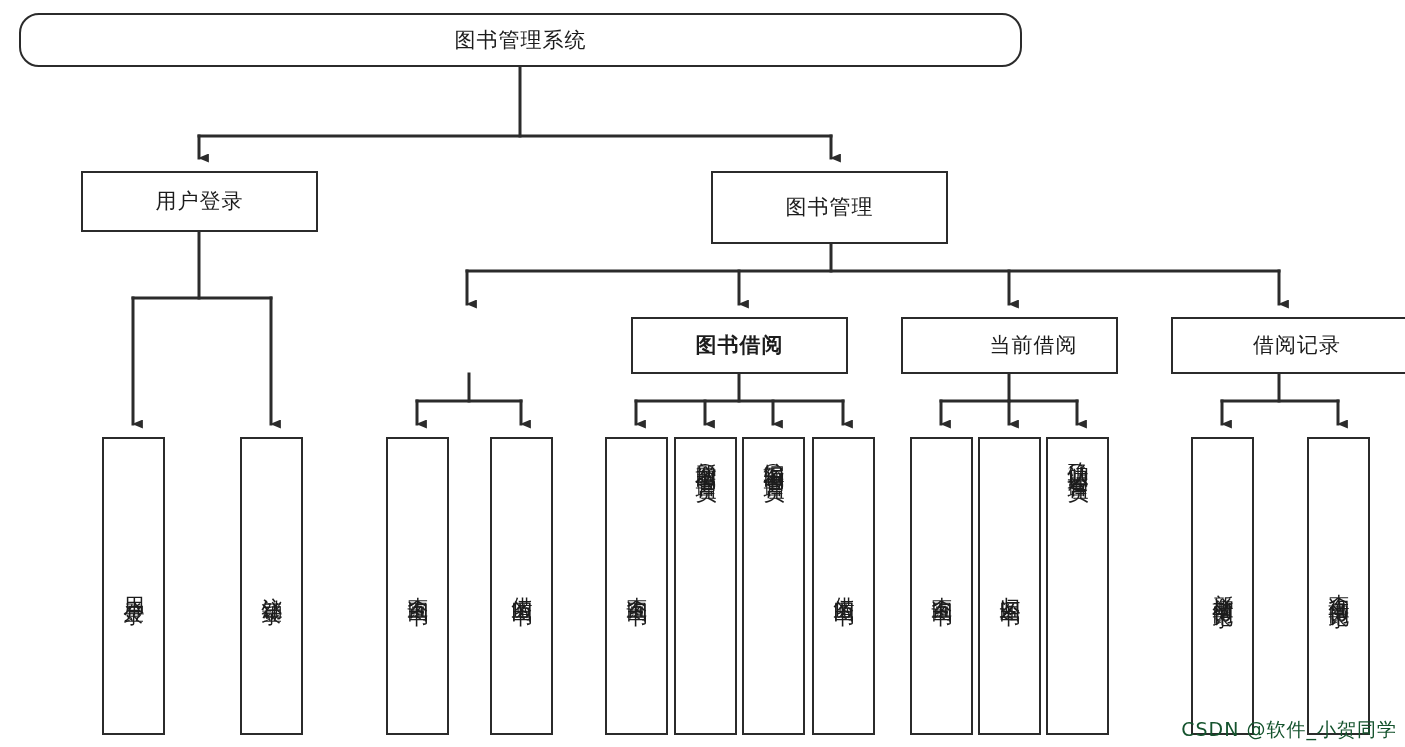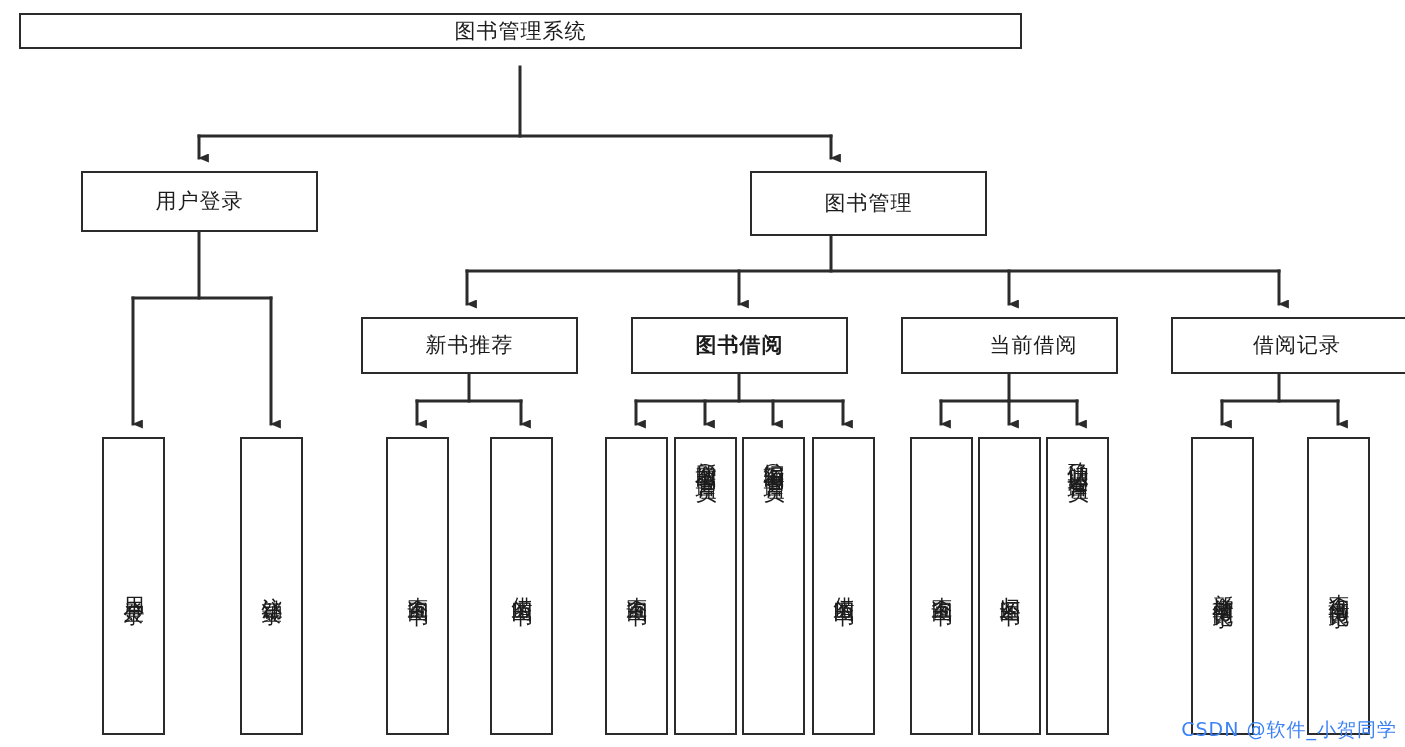--- a/index.html
+++ b/index.html
@@ -57,21 +57,21 @@
   
   .node.vert.mid{
     align-items:center;
     padding-top:0;
   }
   .watermark{
     position:absolute;
     right:8px;
     bottom:4px;
     font-size:19px;
-    color:#3b82f6;
+    color:#14532d;
     letter-spacing:1px;
     z-index:3;
     white-space:nowrap;
   }
 </style>
 </head>
 <body>
 
 <div id="canvas">
 
@@ -118,34 +118,31 @@
       <path d="M 1009 401 L 1009 424" marker-end="url(#arrow)"></path>
       <path d="M 1077 401 L 1077 424" marker-end="url(#arrow)"></path>
 
       <path d="M 1279 374 L 1279 401"></path>
       <path d="M 1222 401 L 1338 401"></path>
       <path d="M 1222 401 L 1222 424" marker-end="url(#arrow)"></path>
       <path d="M 1338 401 L 1338 424" marker-end="url(#arrow)"></path>
     </g>
   </svg>
 
-  <div class="node" style="left:19px; top:13px; width:1003px; height:36px;">
+  <div class="node" style="left:19px; top:13px; width:1003px; height:54px;border-radius:20px;">
     <span class="label">图书管理系统</span>
   </div>
 
   <div class="node" style="left:81px; top:171px; width:237px; height:61px;">
     <span class="label">用户登录</span>
   </div>
-  <div class="node" style="left:750px; top:171px; width:237px; height:65px;">
+  <div class="node" style="left:711px; top:171px; width:237px; height:73px;">
     <span class="label">图书管理</span>
   </div>
 
-  <div class="node" style="left:361px; top:317px; width:217px; height:57px;">
-    <span class="label">新书推荐</span>
-  </div>
   <div class="node" style="left:631px; top:317px; width:217px; height:57px;font-weight:bold;">
     <span class="label">图书借阅</span>
   </div>
   <div class="node" style="left:901px; top:317px; width:217px; height:57px;padding-left:48px;">
     <span class="label">当前借阅</span>
   </div>
   <div class="node" style="left:1171px; top:317px; width:252px; height:57px;">
     <span class="label">借阅记录</span>
   </div>
 

